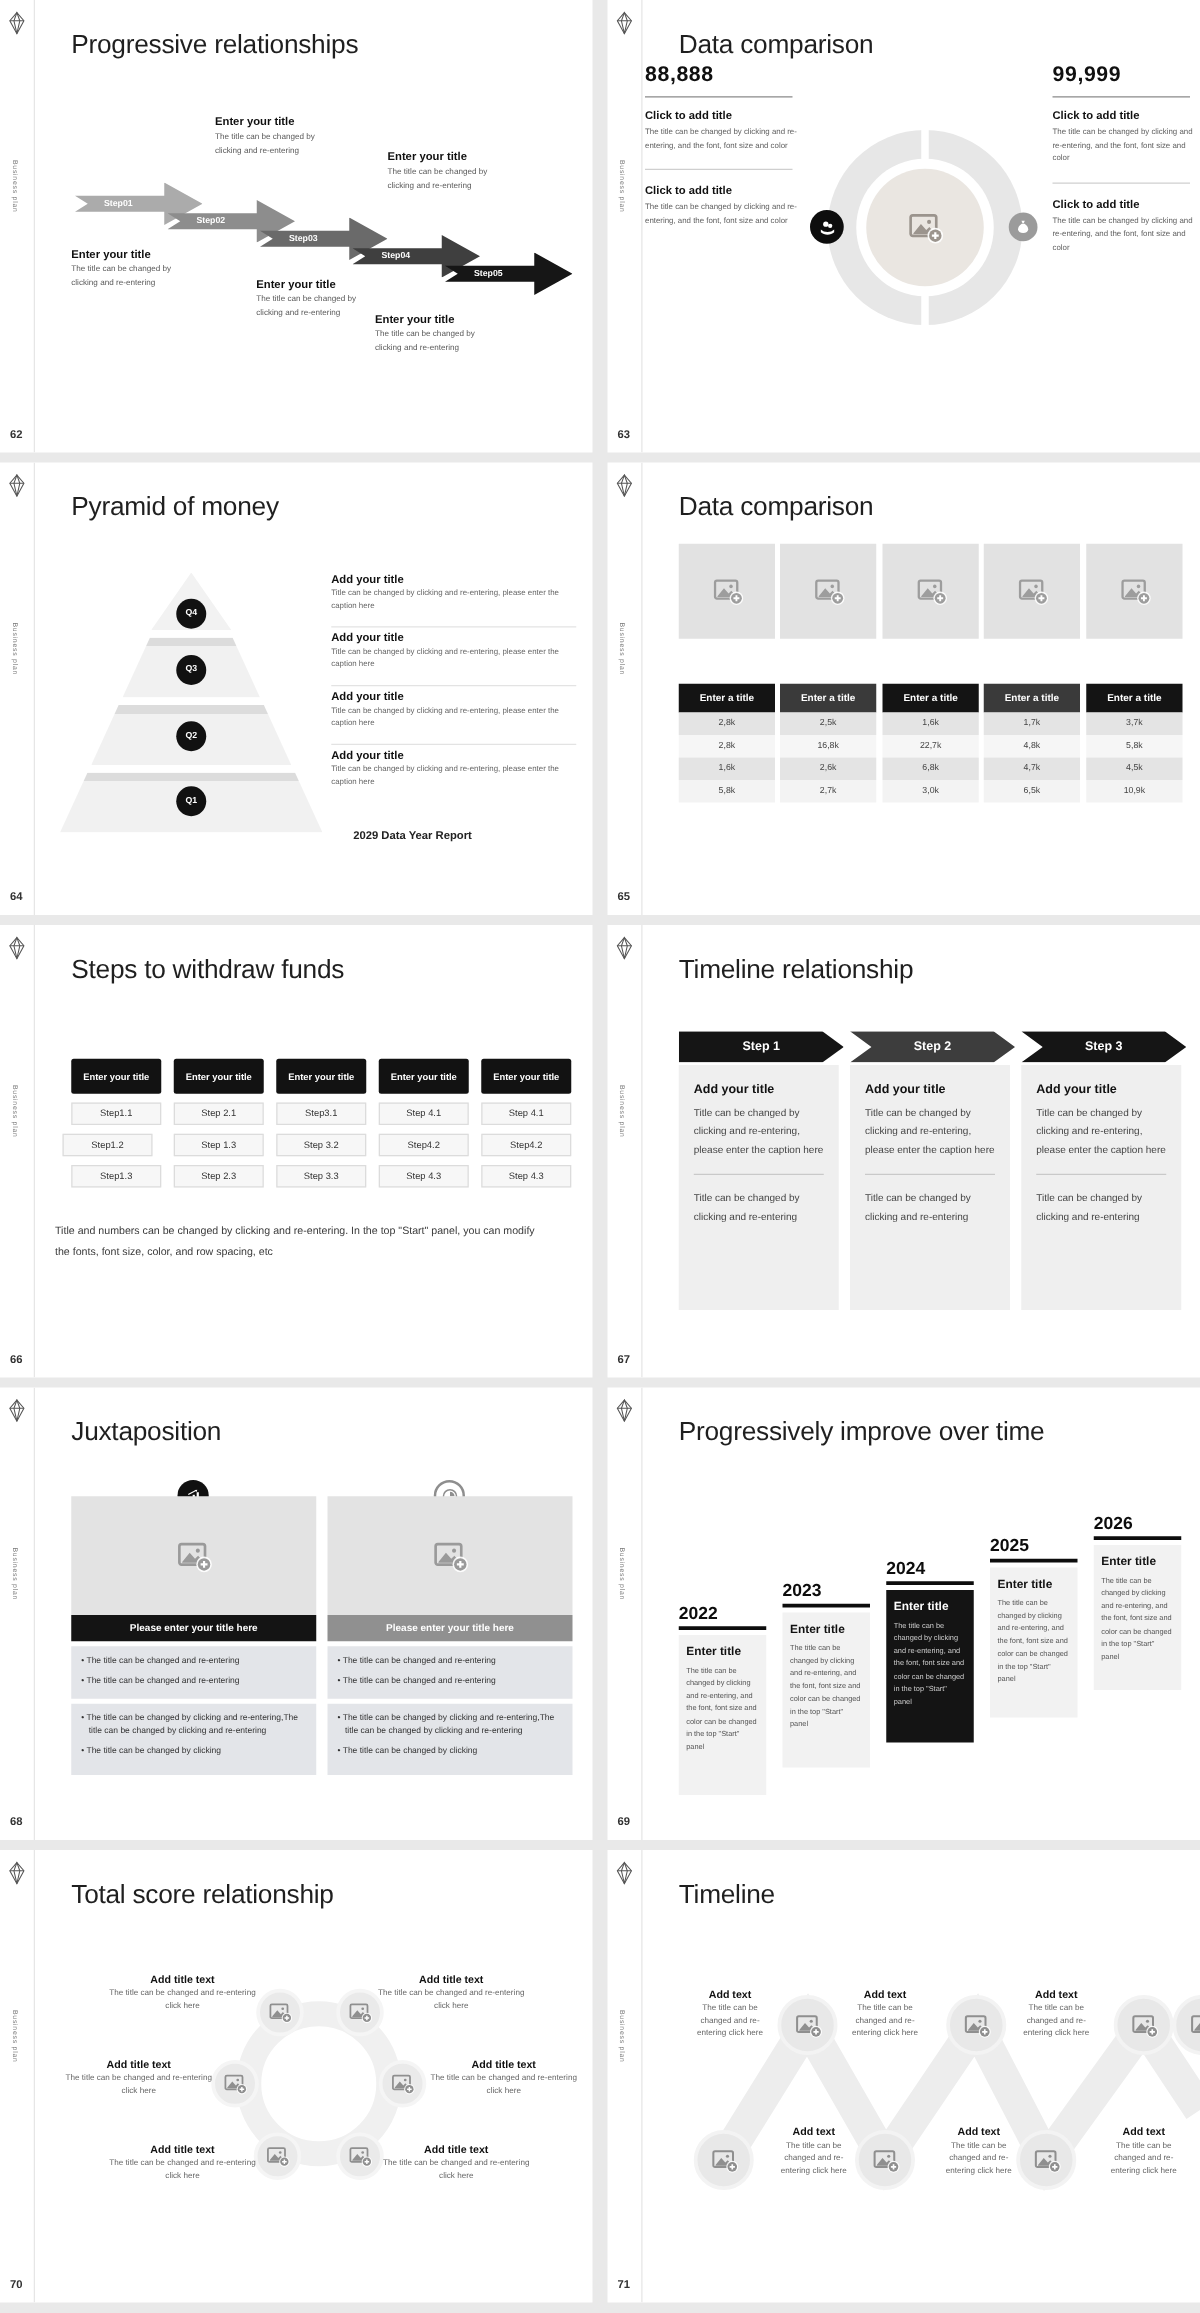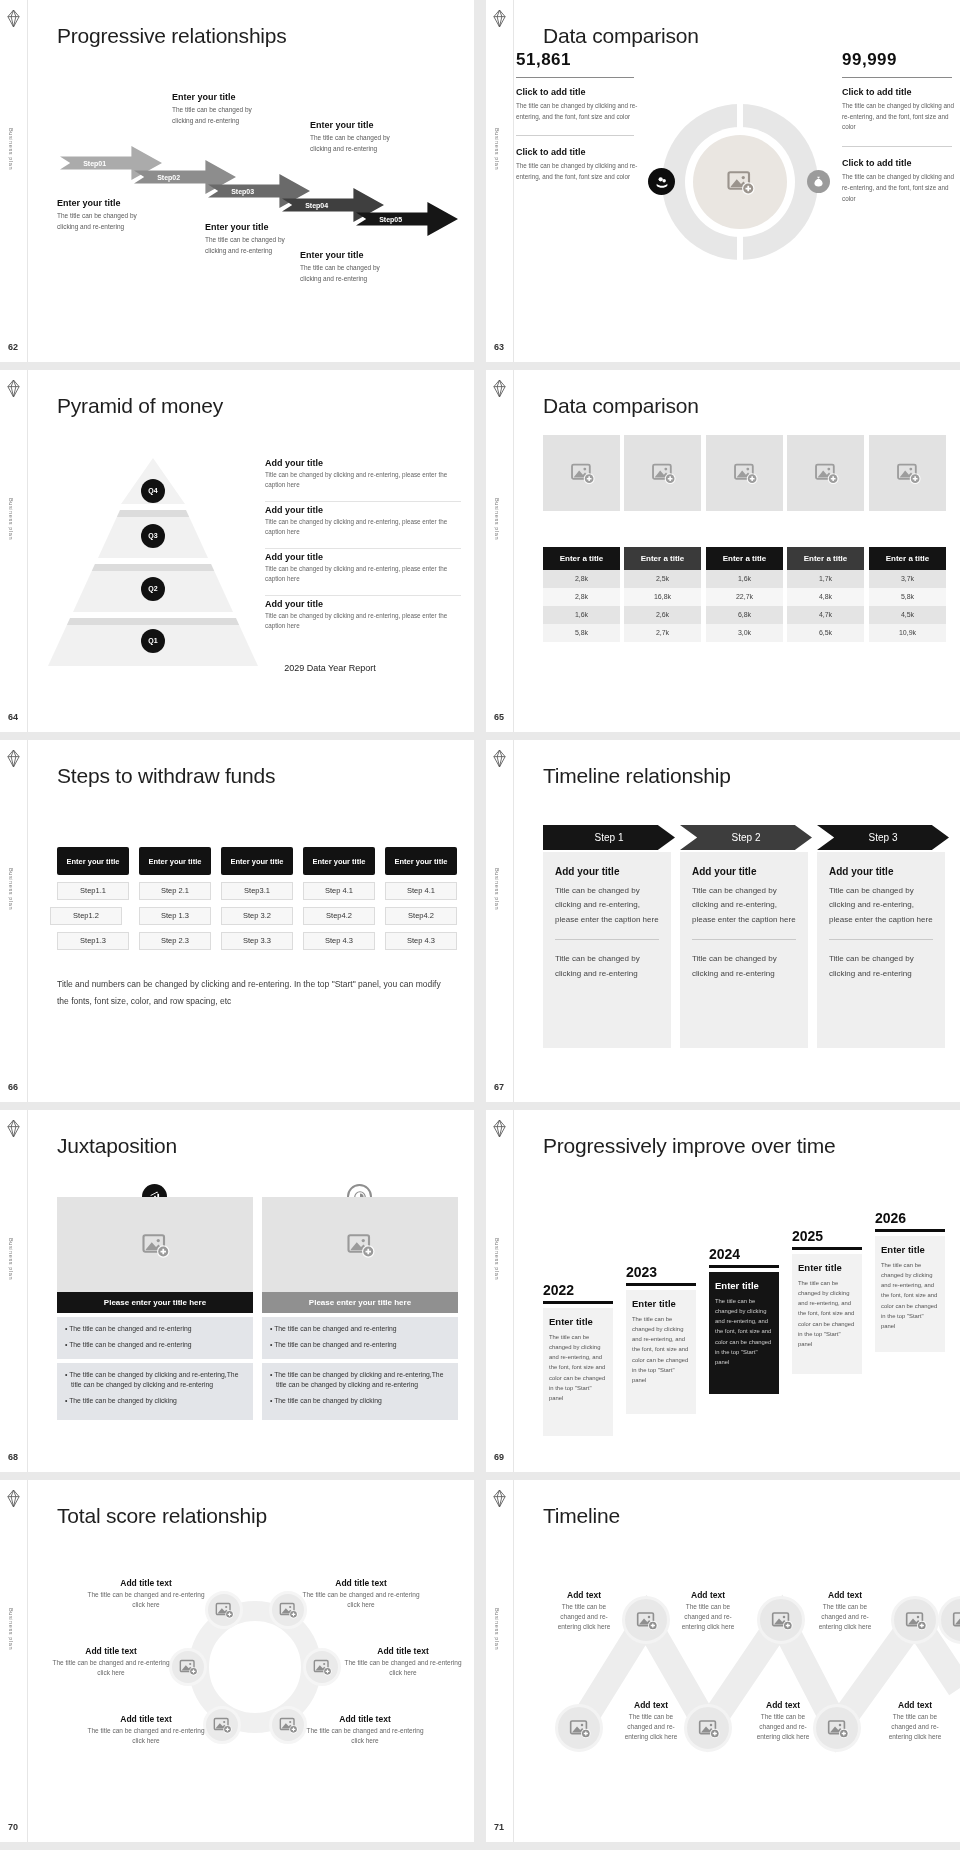--- a/index.html
+++ b/index.html
@@ -36,23 +36,23 @@
   .it64{position:absolute;left:265px;width:198px;}
   .div64{position:absolute;left:265px;width:196px;height:1px;background:#e3e3e3;}
   .cap64{font-size:6.3px;color:#666;line-height:1.6;margin-top:2px;}
   
   .ibox{position:absolute;top:65px;width:77px;height:76px;background:#e2e2e2;display:flex;align-items:center;justify-content:center;color:#9d9d9d;}
   .th65{position:absolute;top:177px;width:77px;height:23px;line-height:23px;text-align:center;color:#fff;font-weight:bold;font-size:8px;}
   .td65{position:absolute;width:77px;height:18px;line-height:18px;text-align:center;font-size:7px;color:#444;}
   
   .hd66{position:absolute;top:107px;width:72px;height:28px;background:#121212;color:#fff;font-weight:bold;font-size:7.5px;text-align:center;display:flex;align-items:center;justify-content:center;padding:0 8px;box-sizing:border-box;border-radius:2px;}
   .bx66{position:absolute;width:72px;height:18px;background:#f7f7f7;border:1px solid #dcdcdc;box-sizing:border-box;font-size:7.5px;color:#333;text-align:center;line-height:16px;}
-  .note66{position:absolute;left:57px;top:236px;width:392px;font-size:8.5px;line-height:1.95;color:#3a3a3a;}
-  
-  .chev{position:absolute;top:85px;height:25px;width:132px;color:#fff;font-weight:normal;font-size:10px;text-align:center;line-height:25px;}
+  .note66{position:absolute;left:44px;top:236px;width:392px;font-size:8.5px;line-height:1.95;color:#3a3a3a;}
+  
+  .chev{position:absolute;top:85px;height:25px;width:132px;color:#fff;font-weight:bold;font-size:10px;text-align:center;line-height:25px;}
   .chev-first{clip-path:polygon(0 0,87% 0,100% 50%,87% 100%,0 100%);}
   .chev-mid{clip-path:polygon(0 0,87% 0,100% 50%,87% 100%,0 100%,13% 50%);}
   .pan67{position:absolute;top:112px;width:128px;height:196px;background:#efefef;padding:14px 12px;box-sizing:border-box;}
   .pan67 .h{font-size:10px;font-weight:bold;color:#111;margin-bottom:7px;}
   .pan67 .c{font-size:8px;color:#454545;line-height:1.8;}
   .pan67 hr{border:0;border-top:1px solid #c9c9c9;margin:12px 0;}
   
   .badge68{position:absolute;top:74px;width:25px;height:25px;border-radius:50%;display:flex;align-items:center;justify-content:center;box-sizing:border-box;}
   .img68{position:absolute;top:87px;width:196px;height:95px;background:#e3e3e3;display:flex;align-items:center;justify-content:center;color:#9a9a9a;}
   .bar68{position:absolute;top:182px;width:196px;height:21px;line-height:21px;text-align:center;color:#fff;font-weight:bold;font-size:8px;}
@@ -171,21 +171,21 @@
 
   <div class="cell">
     <svg class="logo ic">
         <use href="#i-logo"></use>
       </svg>
     <div class="vtext">Business plan</div>
     <div class="side-line"></div>
     <div class="pagenum">63</div>
     <div class="title">Data comparison</div>
     <div class="col63" style="left:30px;width:124px">
-      <div class="big63">51,861</div>
+      <div class="big63">88,888</div>
       <hr class="r63a">
       <div class="hb9">Click to add title</div>
       <div class="cap63">The title can be changed by clicking and re-entering, and the font, font size and color</div>
       <hr class="r63b">
       <div class="hb9">Click to add title</div>
       <div class="cap63">The title can be changed by clicking and re-entering, and the font, font size and color</div>
     </div>
     <div class="col63" style="left:356px;width:116px">
       <div class="big63">99,999</div>
       <hr class="r63a" style="width:110px">
@@ -245,21 +245,21 @@
     <div class="div64" style="top:178px"></div>
     <div class="it64" style="top:182px">
         <div class="hb9">Add your title</div>
         <div class="cap64">Title can be changed by clicking and re-entering, please enter the caption here</div>
       </div>
     <div class="div64" style="top:225px"></div>
     <div class="it64" style="top:229px">
         <div class="hb9">Add your title</div>
         <div class="cap64">Title can be changed by clicking and re-entering, please enter the caption here</div>
       </div>
-    <div class="abs" style="left:265px;top:293px;width:130px;text-align:center;font-size:9px;font-weight:normal;color:#222">2029 Data Year Report</div>
+    <div class="abs" style="left:265px;top:293px;width:130px;text-align:center;font-size:9px;font-weight:bold;color:#222">2029 Data Year Report</div>
   </div>
 
   <div class="cell">
     <svg class="logo ic">
         <use href="#i-logo"></use>
       </svg>
     <div class="vtext">Business plan</div>
     <div class="side-line"></div>
     <div class="pagenum">65</div>
     <div class="title">Data comparison</div>

